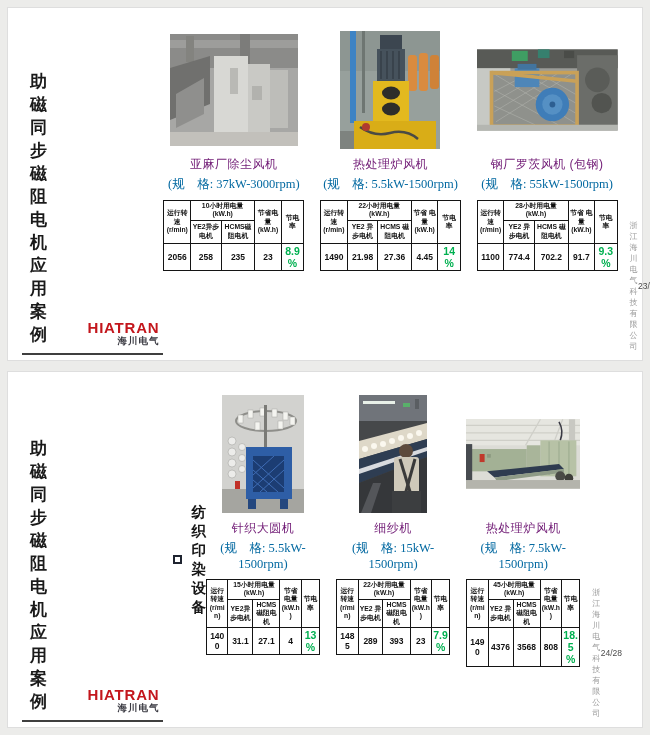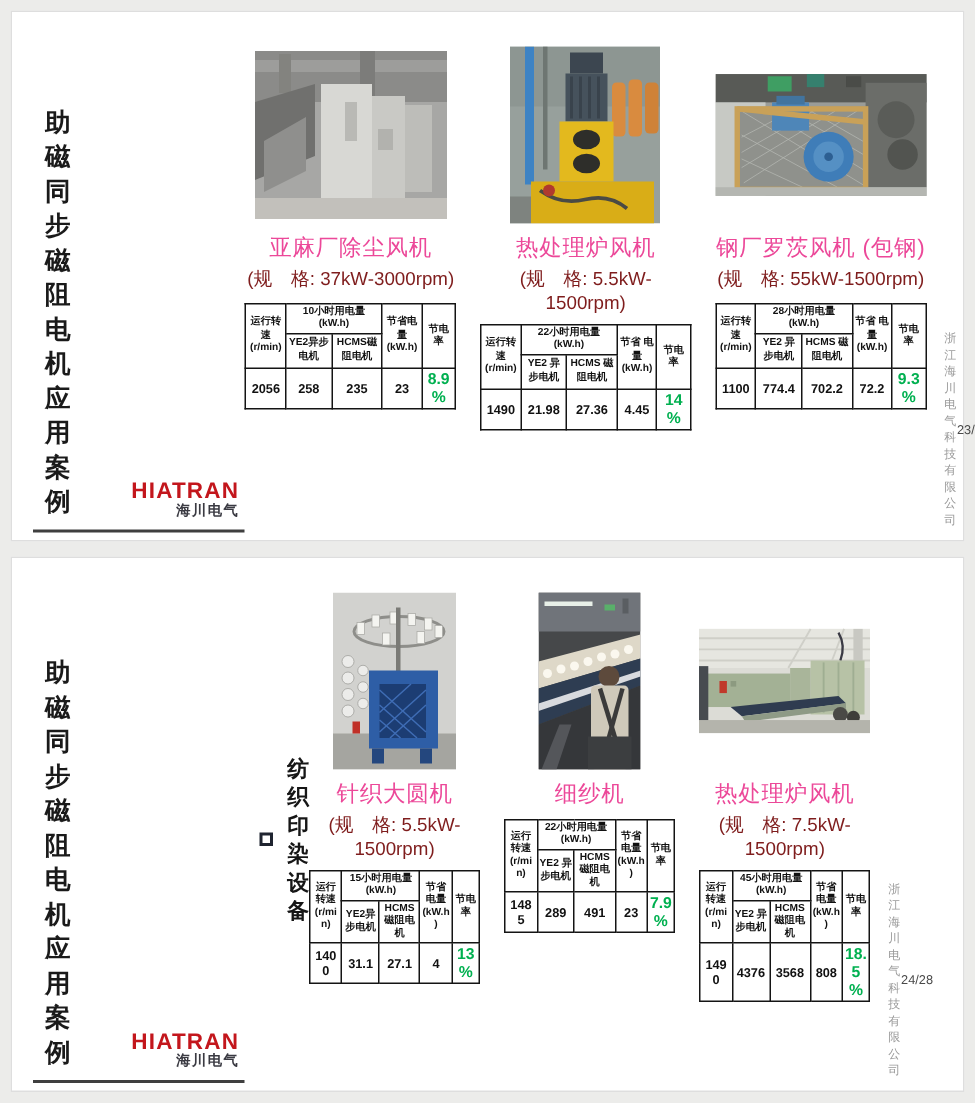--- a/index.html
+++ b/index.html
@@ -14,22 +14,22 @@
   .logo { text-align:right; line-height:1.05;margin-left:40px; }
   .logo-brand { color:#c3161c; font-size:15px; font-weight:bold; letter-spacing:0.8px; }
   .logo-sub { color:#3a3a42; font-size:9.5px; font-weight:bold; letter-spacing:1px; }
 
   .section { display:flex; align-items:center; gap:9px; margin:13px 0 0 10px; font-size:14.5px; font-weight:bold; color:#161616; }
   .bullet { width:9px; height:9px; border:2.5px solid #1f2430; display:inline-block; flex:0 0 auto; }
 
   .cols { display:flex; gap:16px; margin-top:9px; }
   .col { flex:1; display:flex; flex-direction:column; align-items:center; min-width:0; }
   .photo-box { height:122px; width:100%; display:flex; align-items:center; justify-content:center; }
-  .caption { margin-top:5px; font-size:15px; color:#ec4899; text-align:left; letter-spacing:0.5px; }
-  .spec { margin-top:3px; font-size:12.5px; color:#7f1d1d; text-align:center; white-space:pre-wrap; }
+  .caption { margin-top:5px; font-size:12px; color:#701a75; text-align:left; letter-spacing:0.5px; }
+  .spec { margin-top:3px; font-size:12.5px; color:#0369a1; text-align:center; white-space:pre-wrap;font-family:Liberation Serif, serif; }
 
   table.energy { width:100%; border-collapse:collapse; margin-top:7px; table-layout:fixed; }
   table.energy td { border:1px solid #141414; text-align:center; vertical-align:middle; padding:1px 1px; word-break:break-word; }
   td.th { font-size:6.8px; font-weight:bold; color:#111; line-height:1.25; }
   td.val { font-size:8.5px; font-weight:bold; color:#111; height:19px; }
   td.rate { font-size:10.5px; font-weight:bold; color:#00b050; }
   tr.hdr1 td { height:17px; }
   tr.hdr2 td { height:23px; }
 
   .slide-footer { margin-top:auto; display:flex; justify-content:space-between; align-items:center; padding:0 6px 3px 12px; }
@@ -213,21 +213,21 @@
             <td class="th" rowspan="2">节电率</td>
           </tr>
           <tr class="hdr2">
             <td class="th">YE2 异步电机</td>
             <td class="th">HCMS 磁阻电机</td>
           </tr>
           <tr>
             <td class="val">1100</td>
             <td class="val">774.4</td>
             <td class="val">702.2</td>
-            <td class="val">72.2</td>
+            <td class="val">91.7</td>
             <td class="val rate">9.3%</td>
           </tr>
         </tbody>
           </table>
       </div>
     </div>
 
     <div class="slide-footer">
       <span class="company">浙江海川电气科技有限公司</span>
       <span class="pagenum">23/28</span>
@@ -346,20 +346,21 @@
             <polygon points="0,88 68,62 68,118 0,118" fill="#35373a"></polygon>
             <polygon points="2,118 14,88 22,88 12,118" fill="#54565a"></polygon>
             <circle cx="47" cy="56" r="7" fill="#5d4a3c"></circle>
             <rect x="35" y="62" width="25" height="56" rx="3" fill="#cfc9ba"></rect>
             <line x1="41" y1="64" x2="52" y2="100" stroke="#3a3a3a" stroke-width="3"></line>
             <line x1="56" y1="64" x2="46" y2="100" stroke="#3a3a3a" stroke-width="3"></line>
             <rect x="33" y="96" width="29" height="22" fill="#3c3e40"></rect>
           </svg>
         </div>
         <div class="caption">细纱机</div>
+        <div class="spec">(规　格: 15kW-1500rpm)</div>
         <table class="energy">
           <colgroup>
               <col style="width:19%">
               <col style="width:22%">
               <col style="width:24%">
               <col style="width:19%">
               <col style="width:16%">
             </colgroup>
           <tbody>
               <tr class="hdr1">
@@ -368,21 +369,21 @@
             <td class="th" rowspan="2">节省 电量 (kW.h)</td>
             <td class="th" rowspan="2">节电率</td>
           </tr>
           <tr class="hdr2">
             <td class="th">YE2 异步电机</td>
             <td class="th">HCMS 磁阻电机</td>
           </tr>
           <tr>
             <td class="val">1485</td>
             <td class="val">289</td>
-            <td class="val">491</td>
+            <td class="val">393</td>
             <td class="val">23</td>
             <td class="val rate">7.9%</td>
           </tr>
         </tbody>
           </table>
       </div>
 
       <div class="col">
         <div class="photo-box">
           <svg width="184" height="112" viewBox="0 0 184 112">

